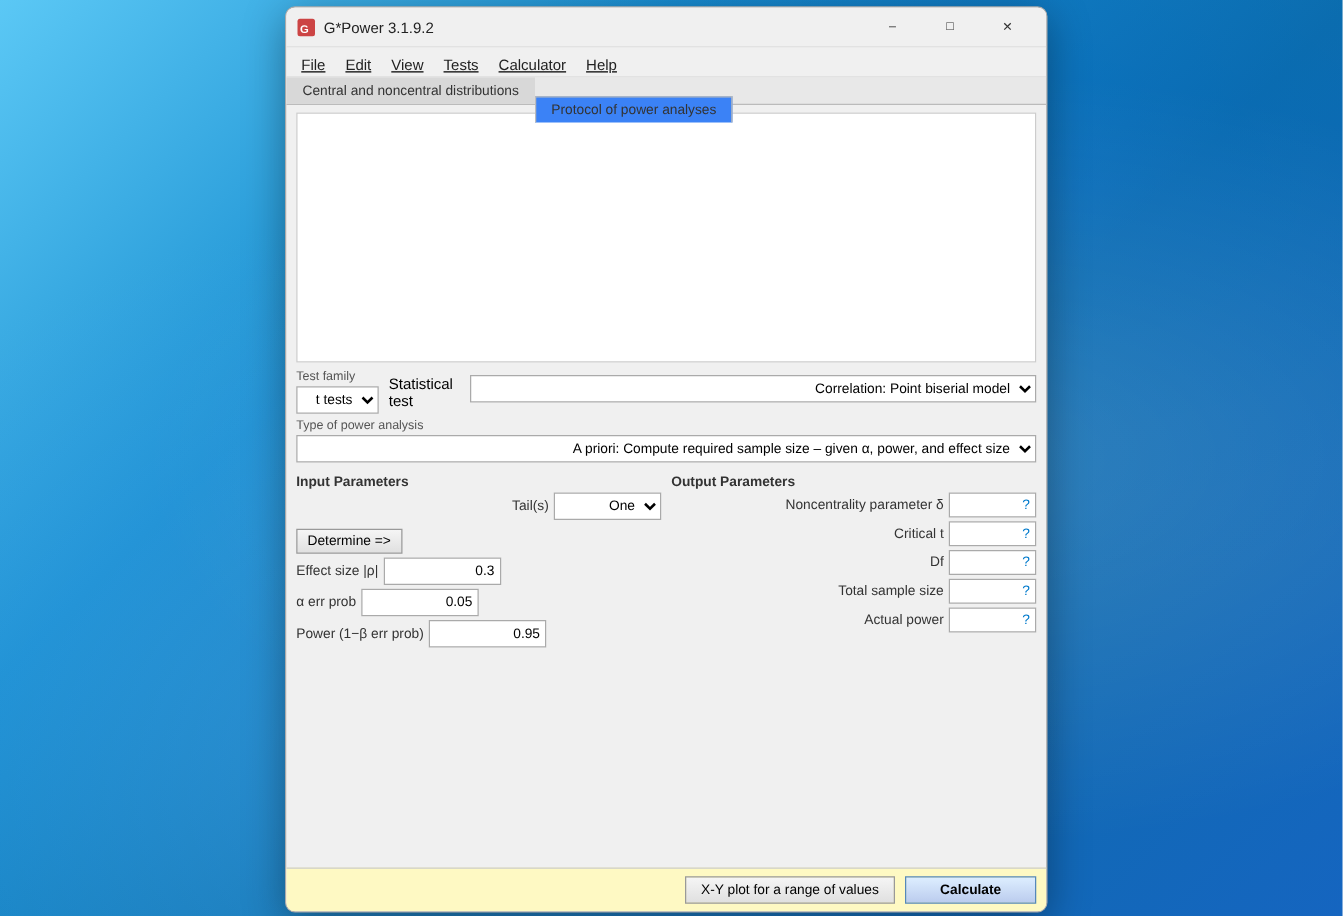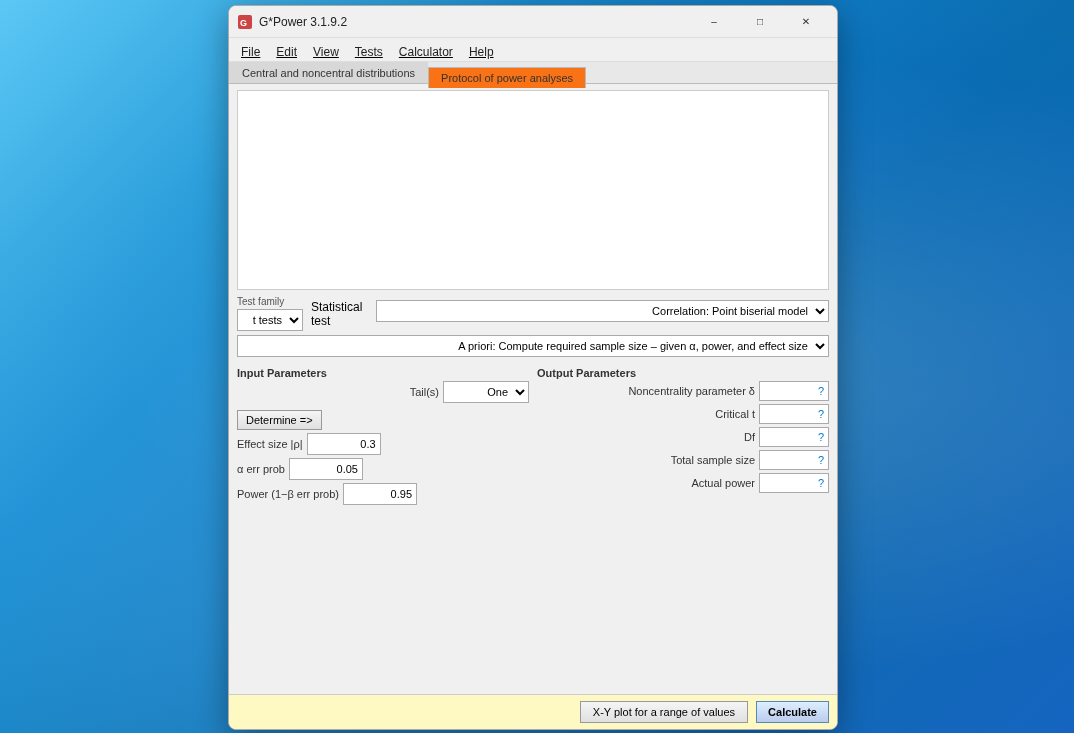--- a/index.html
+++ b/index.html
@@ -124,25 +124,25 @@
       padding: 4px 12px;
       font-size: 11px;
       cursor: pointer;
       border: 1px solid transparent;
       border-bottom: none;
       background: #d8d8d8;
       color: #333;
     }
 
     .tab.active {
-      background: #f97316;
+      background: #3b82f6;
       border-color: #bbb;
       border-bottom-color: #f5f5f5;
       position: relative;
-      top: 5px;
+      top: 15px;
     }
 
     
     .chart-area {
       background: white;
       margin: 6px 8px;
       border: 1px solid #ccc;
       height: 200px;
       flex-shrink: 0;
     }
@@ -236,21 +236,21 @@
     }
 
     .param-label {
       font-size: 11px;
       color: #333;
       margin-right: 4px;
       text-align: right;
     }
 
     .param-value {
-      width: 74px;
+      width: 94px;
       font-size: 11px;
       border: 1px solid #aaa;
       background: white;
       height: 20px;
       padding: 1px 4px;
       text-align: right;
     }
 
     .param-question {
       width: 70px;
@@ -290,21 +290,21 @@
       border: 1px solid #999;
       background: linear-gradient(to bottom, #f5f5f5, #e0e0e0);
       padding: 4px 12px;
       font-size: 11px;
       cursor: pointer;
     }
 
     .calculate-btn {
       border: 1px solid #5588bb;
       background: linear-gradient(to bottom, #ddeeff, #bbccee);
-      padding: 4px 11px;
+      padding: 4px 27px;
       font-size: 11px;
       cursor: pointer;
       font-weight: bold;
     }
   </style>
 </head>
 <body>
 
 <div class="window">
 
@@ -353,20 +353,21 @@
       </div>
       <div class="stat-test-group">
         <label>Statistical test</label>
         <select style="width:100%">
           <option>Correlation: Point biserial model</option>
         </select>
       </div>
     </div>
 
     <div class="power-analysis-row">
+      <label>Type of power analysis</label>
       <select style="width:100%">
         <option>A priori: Compute required sample size – given α, power, and effect size</option>
         <option>Post hoc: Compute achieved power</option>
         <option>Sensitivity: Compute required effect size</option>
       </select>
     </div>
 
     <div class="two-panels">
 
       <div class="input-panel">

